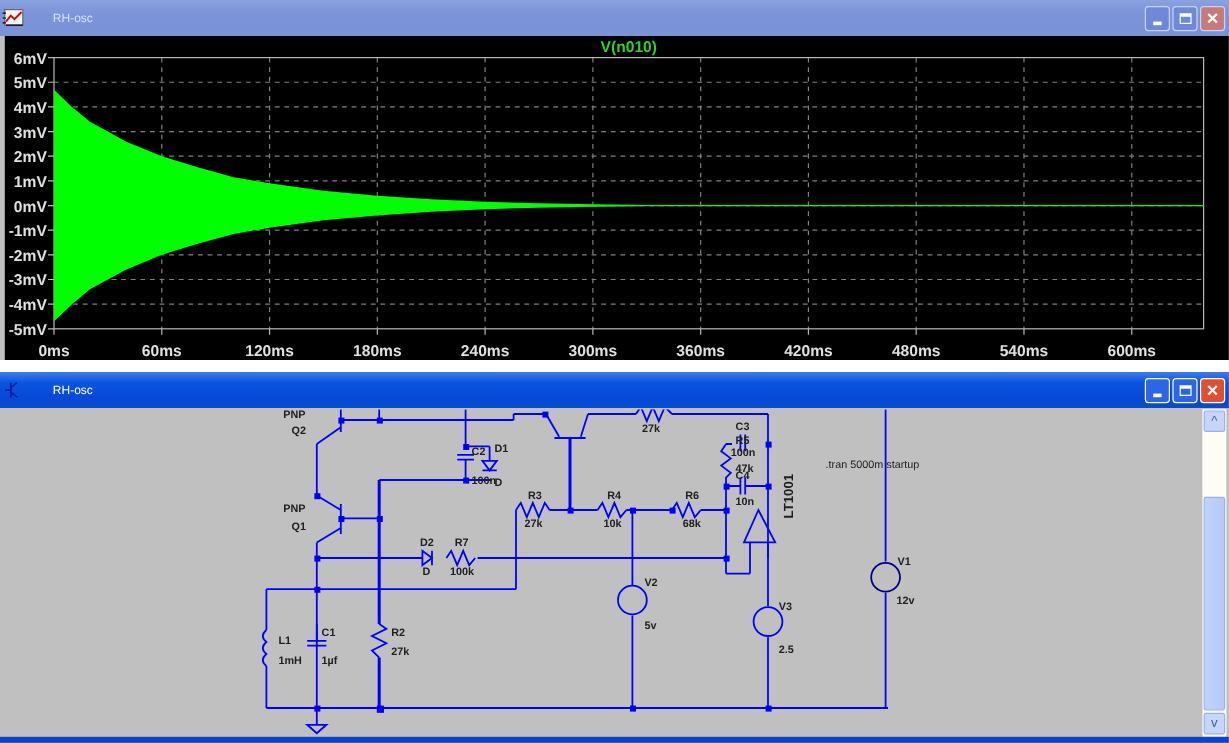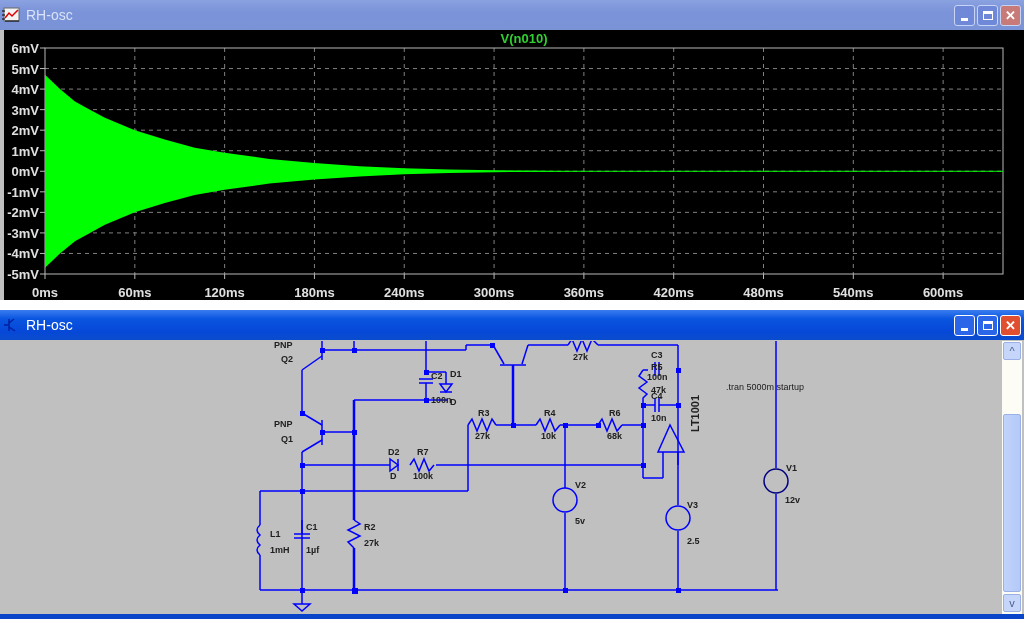--- a/index.html
+++ b/index.html
@@ -1,32 +1,32 @@
 <!DOCTYPE html>
 <html><head>
 <meta charset="utf-8">
 <style>
   html,body{margin:0;padding:0;}
   body{width:1024px;height:619px;overflow:hidden;background:#c0c0c0;font-family:"Liberation Sans",sans-serif;position:relative;}
   .win{position:absolute;left:0;width:1024px;}
   .titlebar{position:absolute;left:0;top:0;width:1024px;height:30px;box-sizing:border-box;display:flex;align-items:center;}
   .titlebar.inactive{background:linear-gradient(#8aa2e0,#7b93d8 40%,#7a92d6);}
   .titlebar.active{background:linear-gradient(#3a7df0,#0a55e0 30%,#0648d8 70%,#0a4ccc);}
-  .title-text{font-size:14px;margin-left:6px;}
+  .title-text{font-size:10px;margin-left:24px;}
   .inactive .title-text{color:#d8e2f8;}
   .active .title-text{color:#ffffff;}
   .app-icon{margin-left:2px;width:18px;height:18px;display:flex;align-items:center;justify-content:center;}
   .ctrls{position:absolute;right:3px;top:5px;display:flex;gap:2px;}
   .cbtn{width:21px;height:21px;border:1px solid #fff;border-radius:3px;box-sizing:border-box;display:flex;align-items:center;justify-content:center;color:#fff;font-size:13px;font-weight:bold;}
   .inactive .cbtn{background:#6f89d8;border-color:#c8d4f4;}
   .inactive .cbtn.close{background:#c77a78;}
   .active .cbtn{background:#2c66e8;}
   .active .cbtn.close{background:#e05030;}
   .plot-area{position:absolute;left:4px;top:30px;width:1020px;height:270px;background:#000;}
-  .schem-area{position:absolute;left:13px;top:341px;width:904px;height:273px;background:#c0c0c0;overflow:hidden;padding-left:25px;}
+  .schem-area{position:absolute;left:0;top:341px;width:904px;height:273px;background:#c0c0c0;overflow:hidden;}
   .scrollbar{position:absolute;left:1002px;top:341px;width:20px;height:273px;background:#fdfcf5;}
   .sb-btn{position:absolute;left:1px;width:18px;height:18px;background:#c6d6fb;border:1px solid #9ab0e6;border-radius:2px;box-sizing:border-box;color:#4b5f8e;font-size:11px;display:flex;align-items:center;justify-content:center;}
   .sb-thumb{position:absolute;left:1px;top:73px;width:18px;height:178px;background:linear-gradient(90deg,#c0d3fb,#b4c9f8);border:1px solid #9ab0e6;border-radius:2px;box-sizing:border-box;}
   .bottom-bar{position:absolute;left:0;top:614px;width:1024px;height:5px;background:#0a44c8;}
   .sep{position:absolute;left:0;top:300px;width:1024px;height:10px;background:#fff;}
   svg text{font-family:"Liberation Sans",sans-serif;}
 </style>
 </head>
 <body>
 

